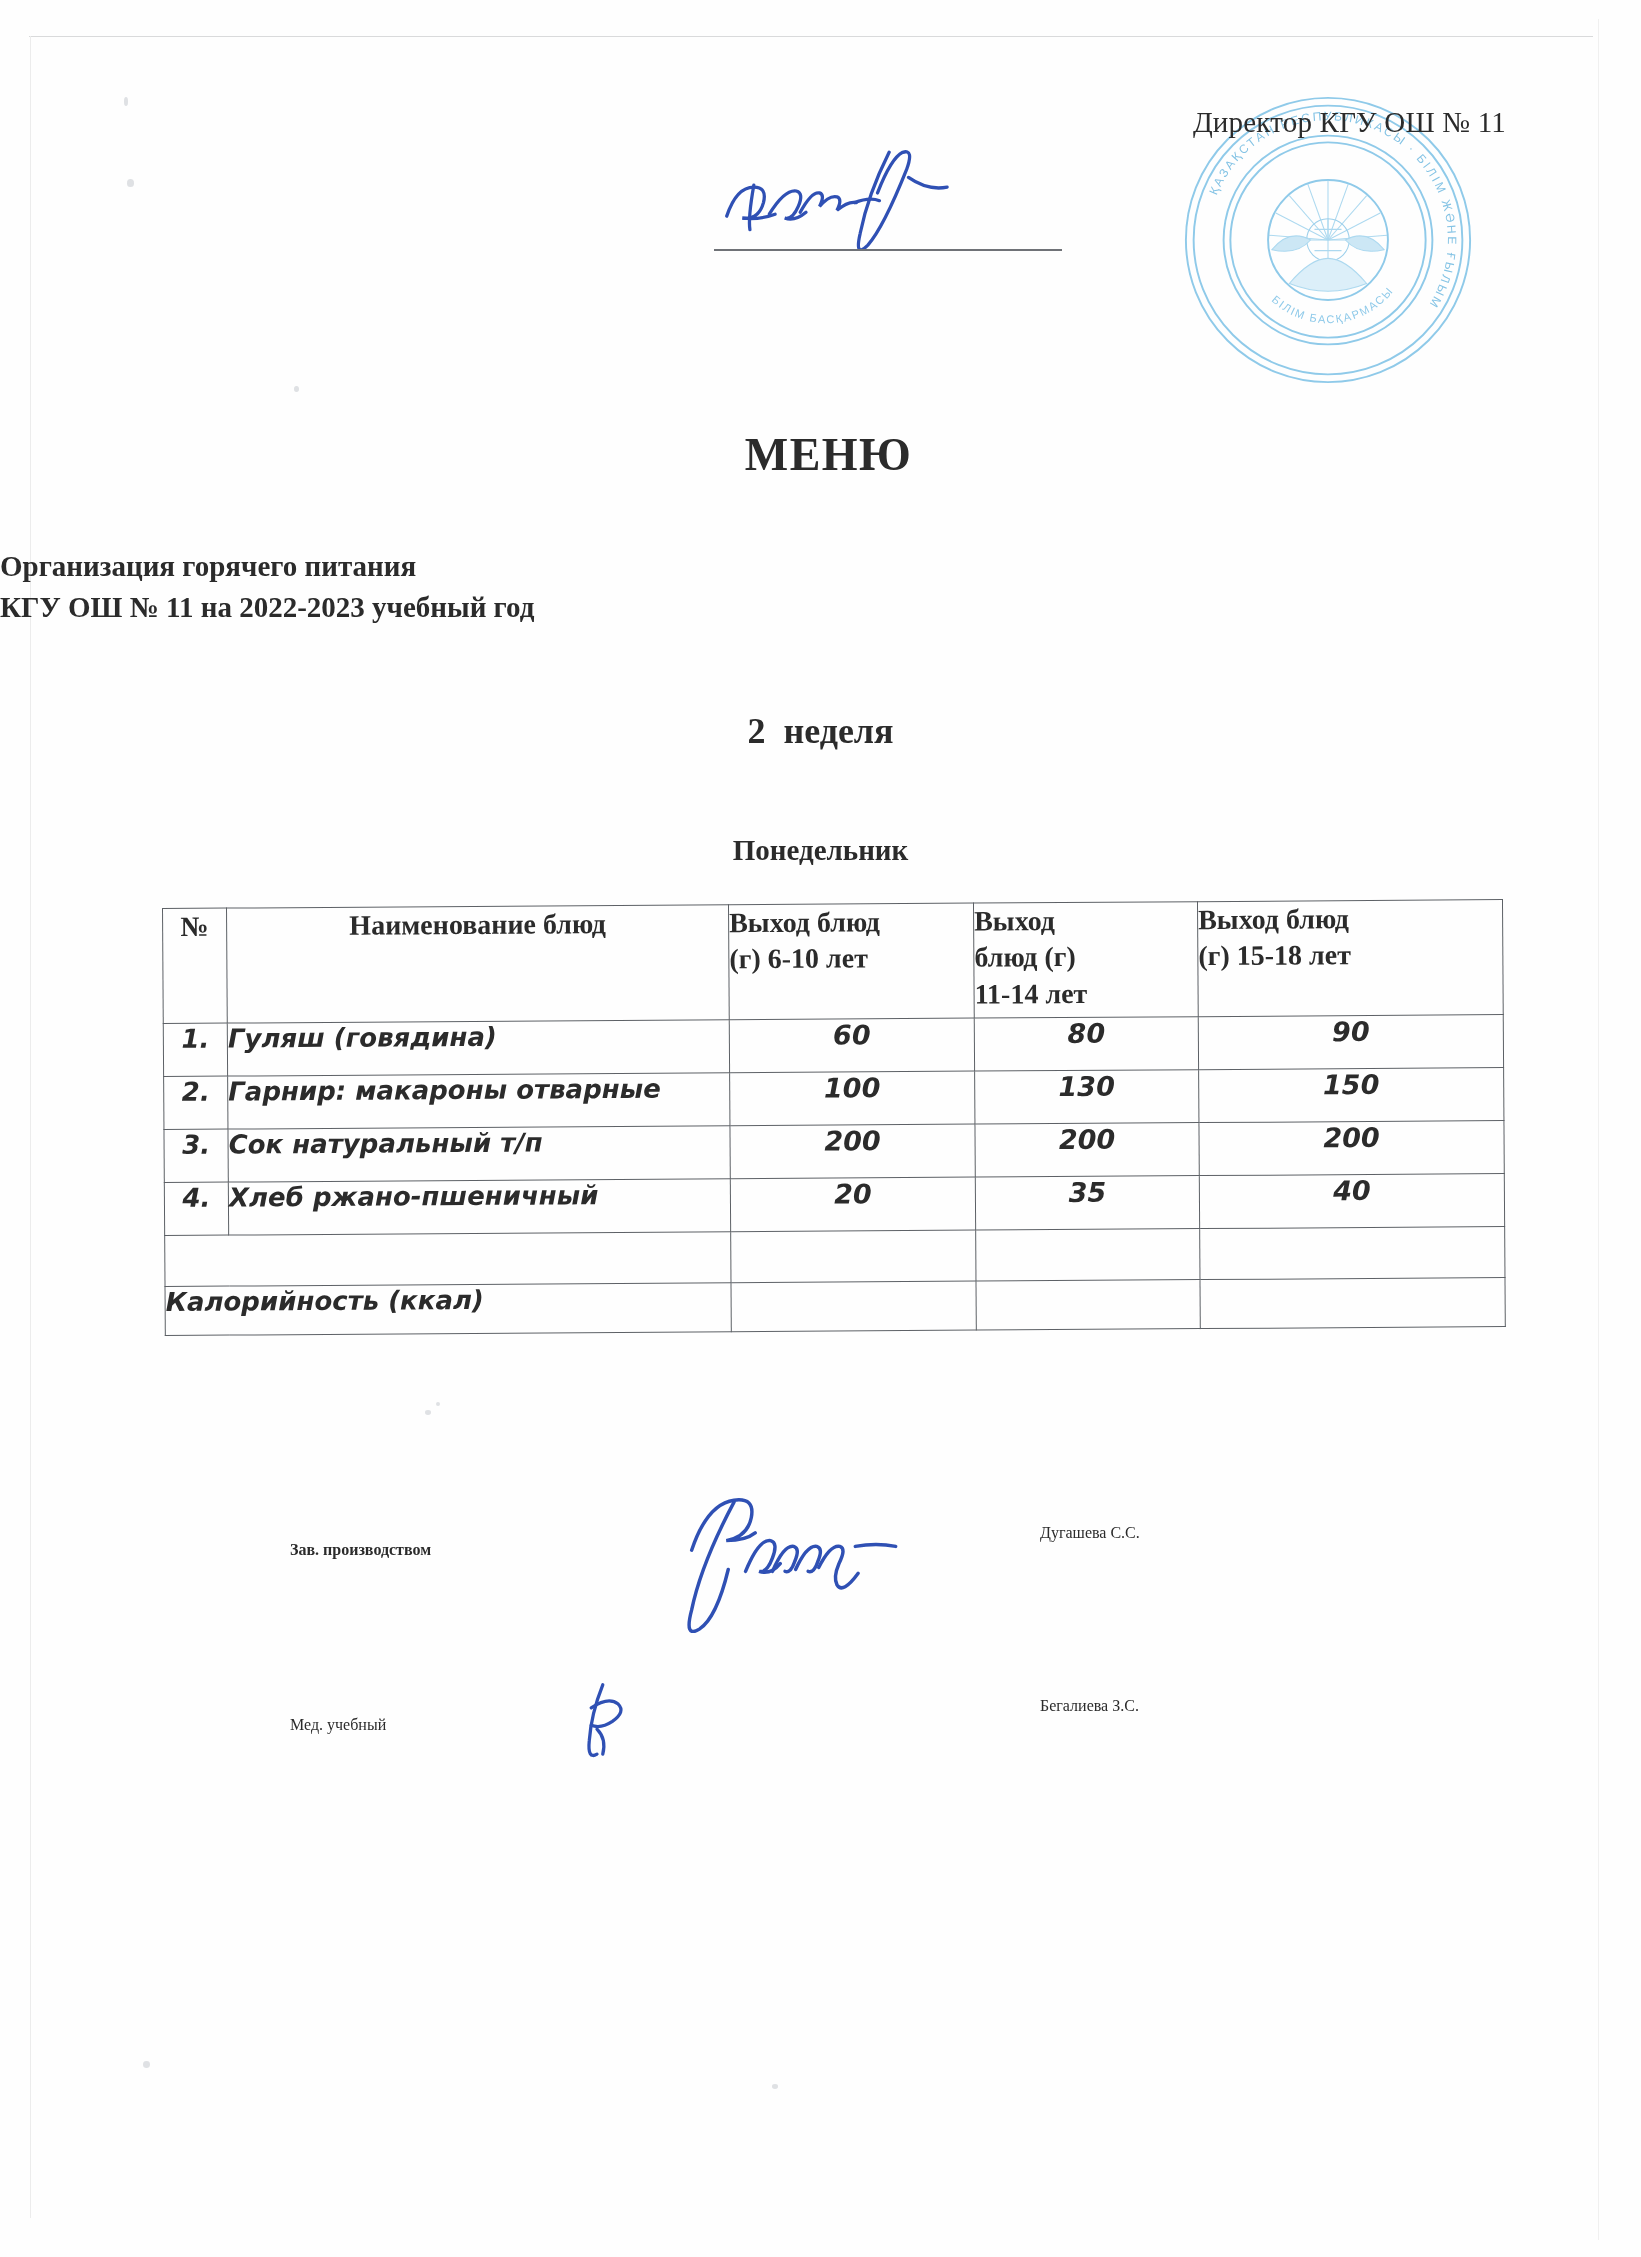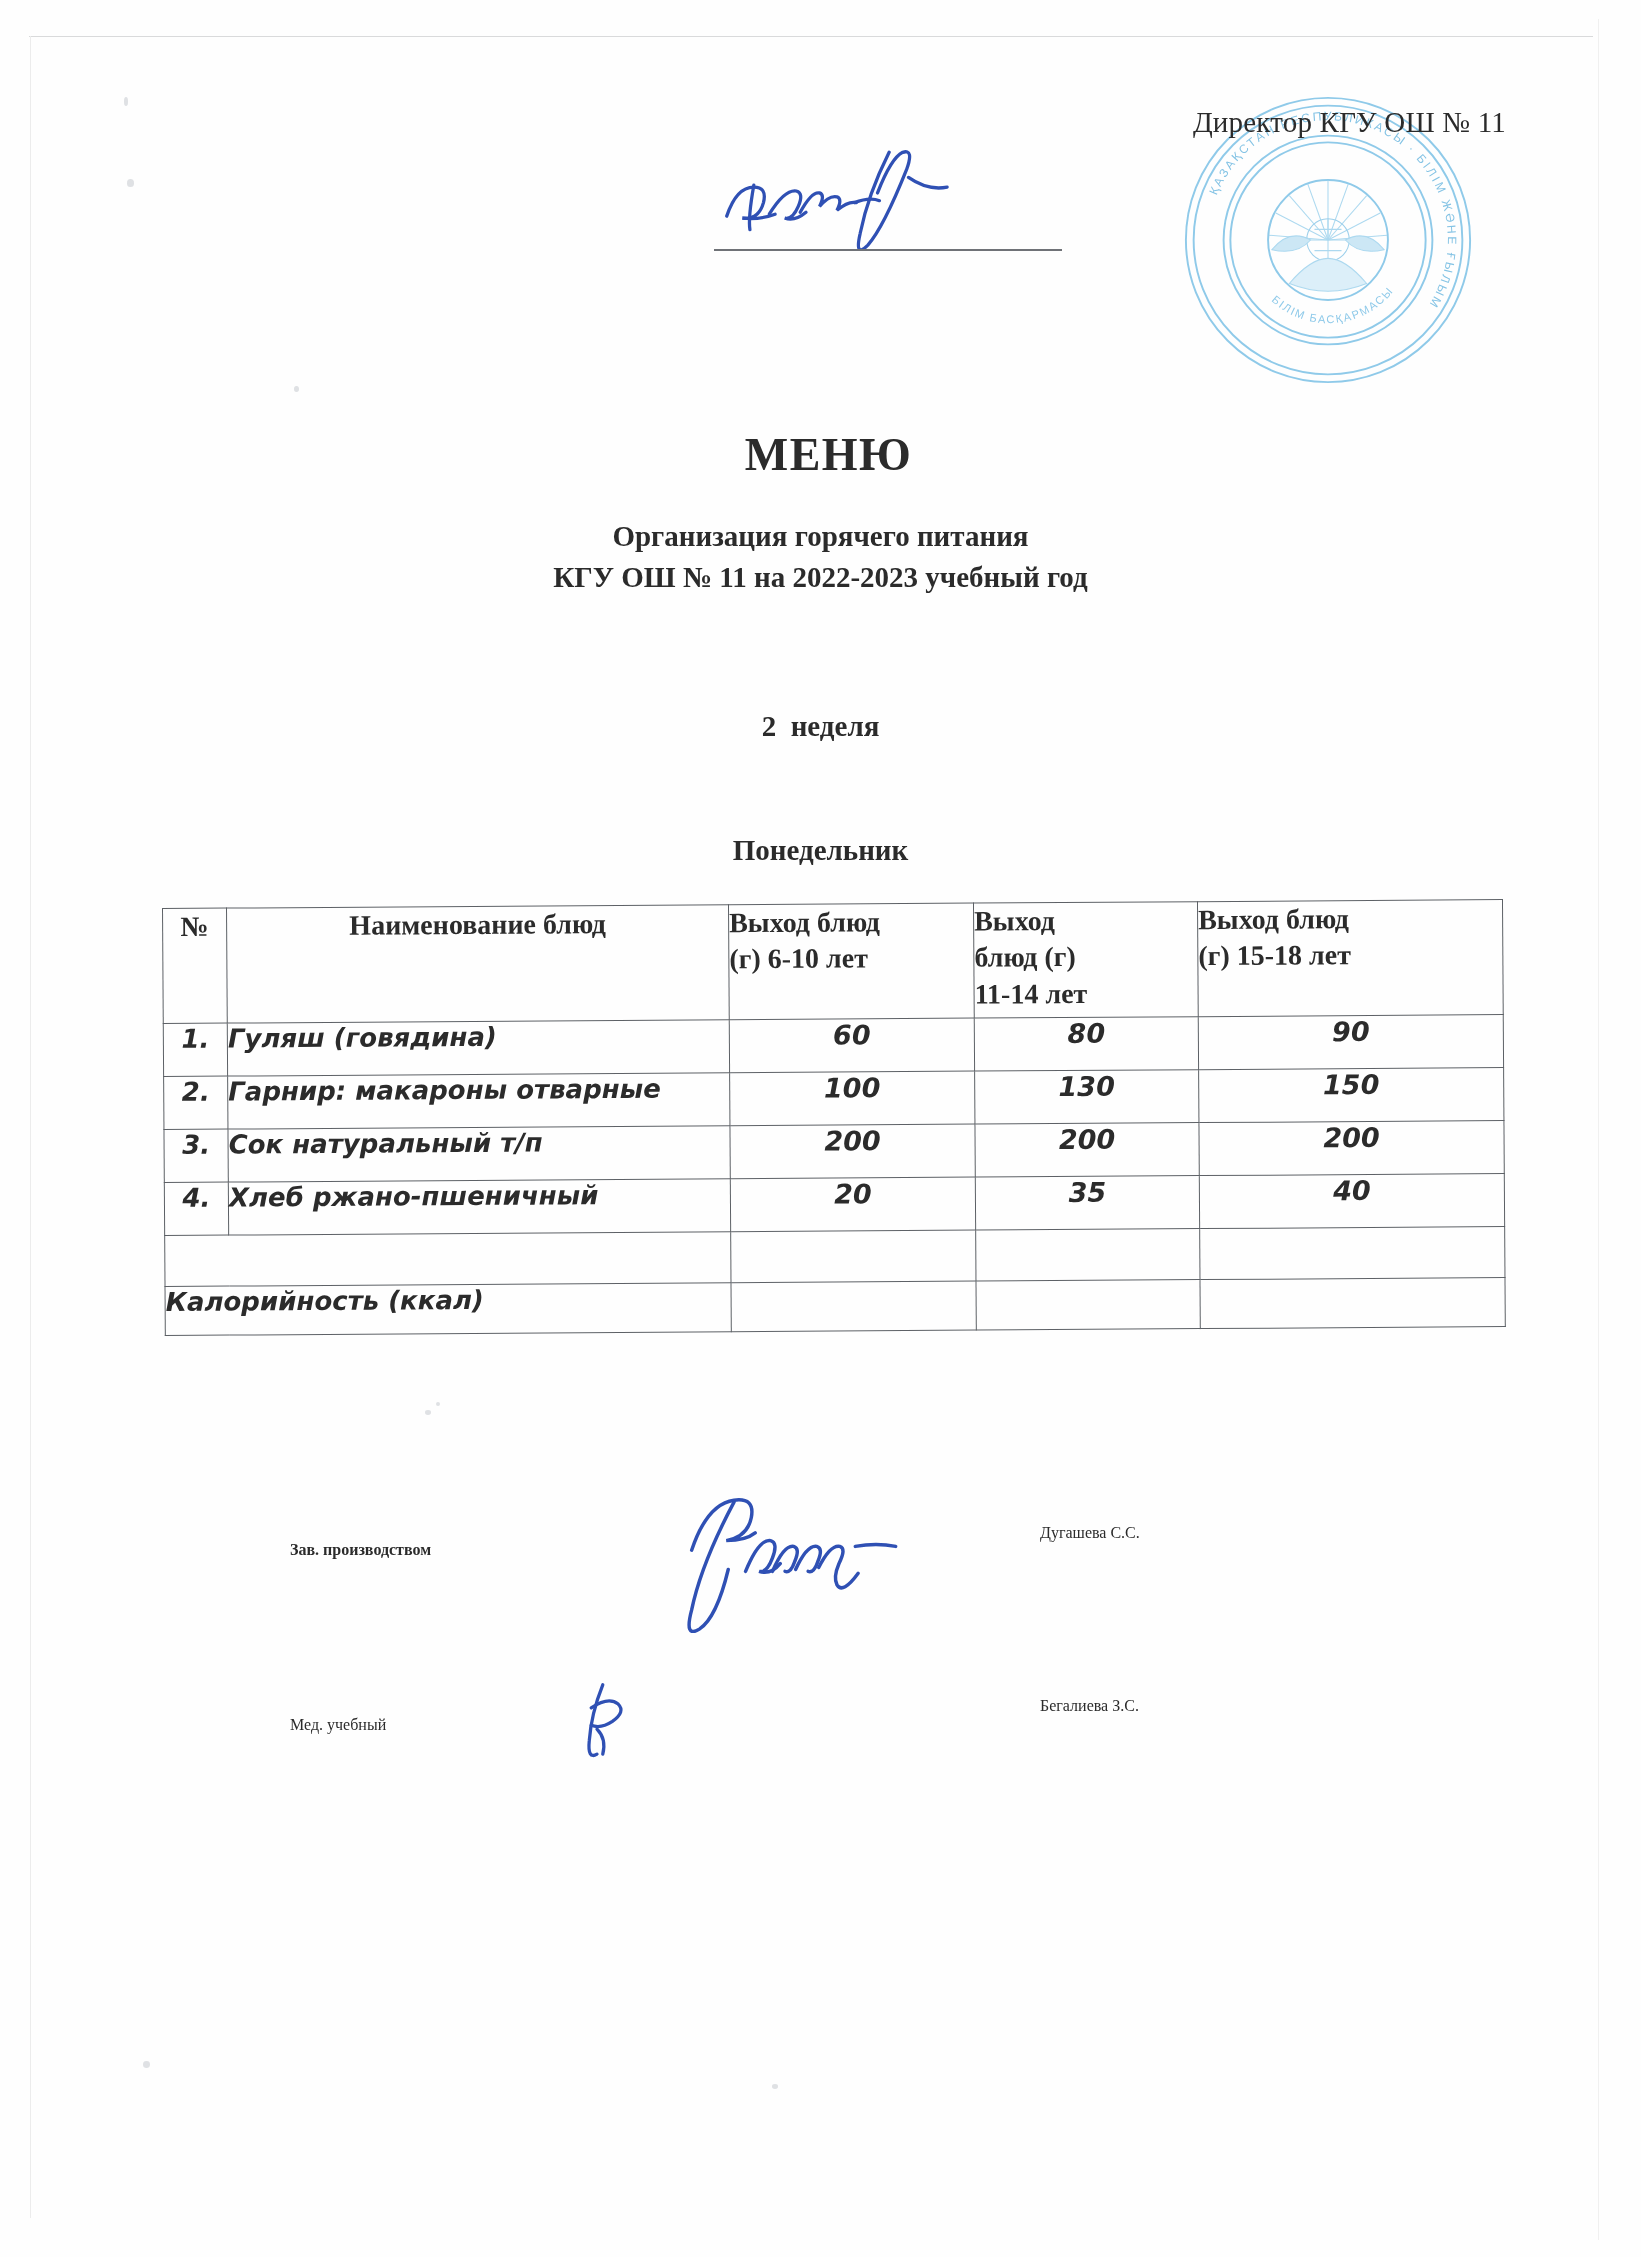--- a/index.html
+++ b/index.html
@@ -104,42 +104,42 @@
     text-align: center;
     font-size: 46px;
     font-weight: bold;
     letter-spacing: 1.4px;
     padding-left: 16px;
   }
 
   .subtitle {
     position: absolute;
     left: 0; right: 0;
-    top: 516px;
-    text-align: center;
+    top: 546px;
+    text-align: left;
     font-size: 29px;
     font-weight: bold;
     line-height: 1.42;
   }
 
   .months {
     position: absolute;
     left: 0; right: 0;
     top: 628px;
     text-align: center;
     font-size: 28px;
     font-style: italic;
   }
 
   .week {
     position: absolute;
     left: 0; right: 0;
     top: 710px;
     text-align: center;
-    font-size: 29px;
+    font-size: 36px;
     font-weight: bold;
     white-space: pre;
   }
 
   .weekday {
     position: absolute;
     left: 0; right: 0;
     top: 834px;
     text-align: center;
     font-size: 29px;

